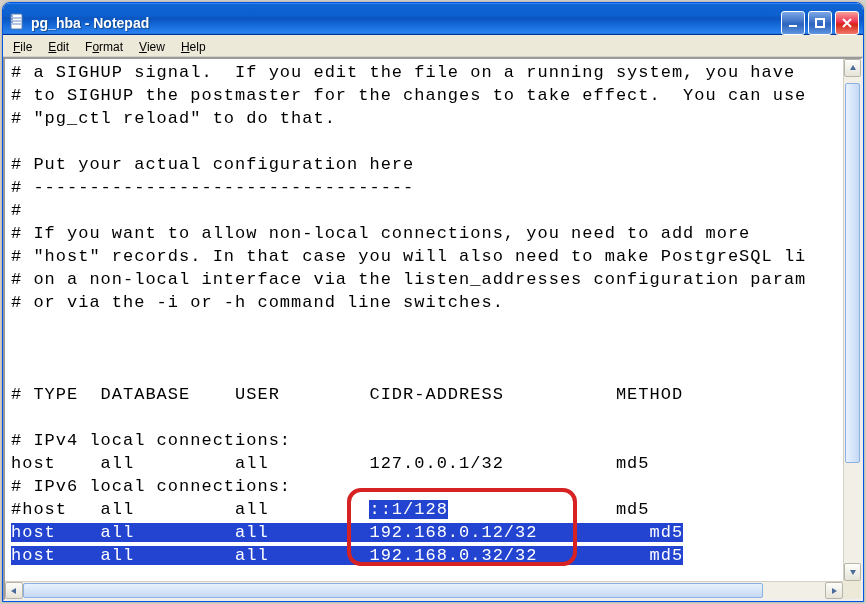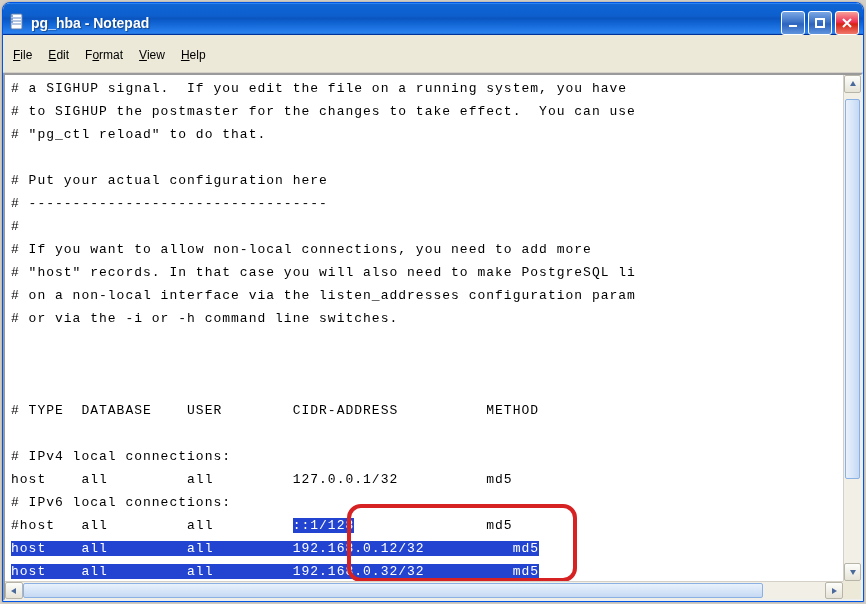--- a/index.html
+++ b/index.html
@@ -60,21 +60,21 @@
     border: 1px solid #fff;
     background: linear-gradient(to bottom, #7ba7e4 0%, #3d73c7 45%, #2b63be 55%, #5f94de 100%);
     color: #fff;
     font-weight: bold;
     font-size: 13px;
   }
   .cap-btn.close {
     background: linear-gradient(to bottom, #f6a199 0%, #e35 45%, #d52313 55%, #f0786b 100%);
   }
   .menubar {
-    height: 38px;
+    height: 22px;
     background: #ece9d8;
     border-bottom: 1px solid #d4d0c8;
     display: flex;
     align-items: stretch;
     padding: 2px 2px 0 2px;
   }
   .menu-item {
     padding: 2px 8px;
     display: flex;
     align-items: center;
@@ -88,21 +88,21 @@
     border: 2px inset #eee;
     margin: 0;
     position: relative;
     overflow: hidden;
     display: flex;
     flex-direction: column;
   }
   .text-pane {
     flex: 1;
     font-family: "Lucida Console","OCR A Extended","Courier New",monospace;
-    font-size: 13px;
+    font-size: 17px;
     line-height: 23px;
     white-space: pre;
     padding: 2px 2px 2px 6px;
     color: #000;
     letter-spacing: 1px;
     overflow: hidden;
     position: relative;
   }
   .sel {
     background: #2244d0;

